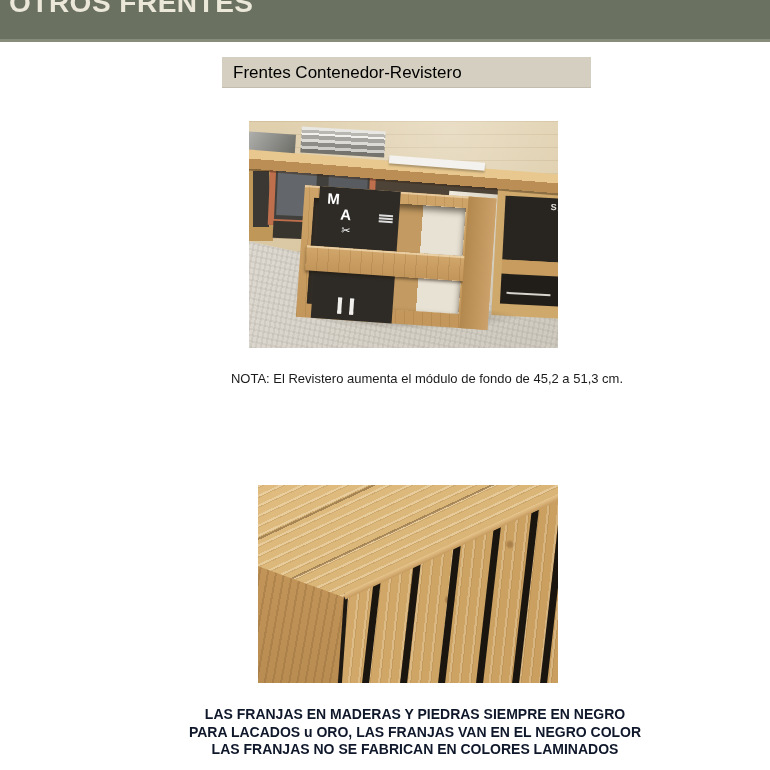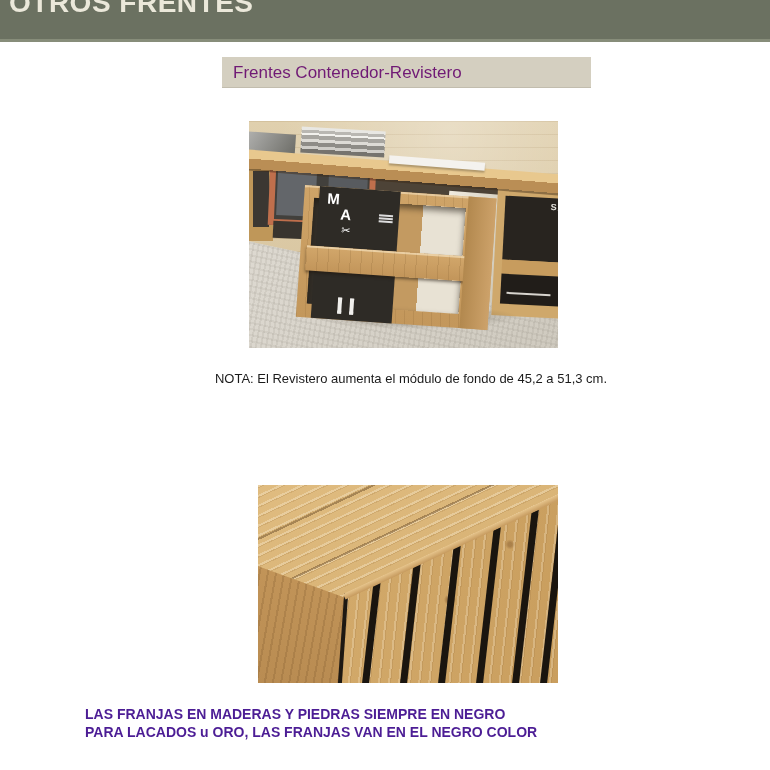--- a/index.html
+++ b/index.html
@@ -10,28 +10,28 @@
   
   .topbar { position:absolute; left:0; top:0; width:770px; height:42px;
             background:#6b7161; border-bottom:3px solid #878d7a; overflow:hidden; }
   .topbar-title { position:absolute; left:9px; top:-13px; font-size:28px; font-weight:bold;
                   color:#ebe8da; letter-spacing:0.5px; white-space:nowrap; }
 
   
   .sec-heading { position:absolute; left:222px; width:369px; height:31px;
                  background:#d4cfc0; border-bottom:1px solid #c2bdae; }
   .sec-heading span { display:block; padding-left:11px; line-height:31px;
-                      font-size:17px; color:#701a75; }
+                      font-size:17px; color:#000000; }
   .h1pos { top:57px; } .h2pos { top:424px; }
 
   
-  .note { position:absolute; left:212px; top:371px; width:398px; text-align:center;
+  .note { position:absolute; left:228px; top:371px; width:398px; text-align:center;
           font-size:13px; color:#1b1b1b; }
-  .bottom-note { position:absolute; left:85px; top:706px; width:660px; text-align:left;
-                 font-size:14px; font-weight:bold; color:#4c1d95; line-height:17.5px; }
+  .bottom-note { position:absolute; left:85px; top:706px; width:660px; text-align:center;
+                 font-size:14px; font-weight:bold; color:#0f172a; line-height:17.5px; }
 
   
   .photo1 { position:absolute; left:249px; top:121px; width:309px; height:227px;
             overflow:hidden; background:#dccaa6; }
   .p1-wall { position:absolute; inset:0;
     background:
       radial-gradient(ellipse at 65% 5%, rgba(255,255,255,0.30), transparent 60%),
       repeating-linear-gradient(180deg, rgba(150,118,70,0.16) 0 1px, transparent 1px 13px),
       linear-gradient(180deg,#e0d0ae,#d6c29c); }
   .p1-undershelf { position:absolute; left:-6px; top:44px; width:330px; height:16px;
@@ -208,15 +208,16 @@
       <div class="stripe s5"></div>
       <div class="stripe s6"></div>
     </div>
     <div class="p2-corner"></div>
     <div class="p2-bevel"></div>
   </figure>
 
   <p class="bottom-note">
     <span>LAS FRANJAS EN MADERAS Y PIEDRAS SIEMPRE EN NEGRO</span><br>
     <span>PARA LACADOS u ORO, LAS FRANJAS VAN EN EL NEGRO COLOR</span><br>
+    <span>LAS FRANJAS NO SE FABRICAN EN COLORES LAMINADOS</span>
   </p>
 
 </div>
 
 </body></html>

